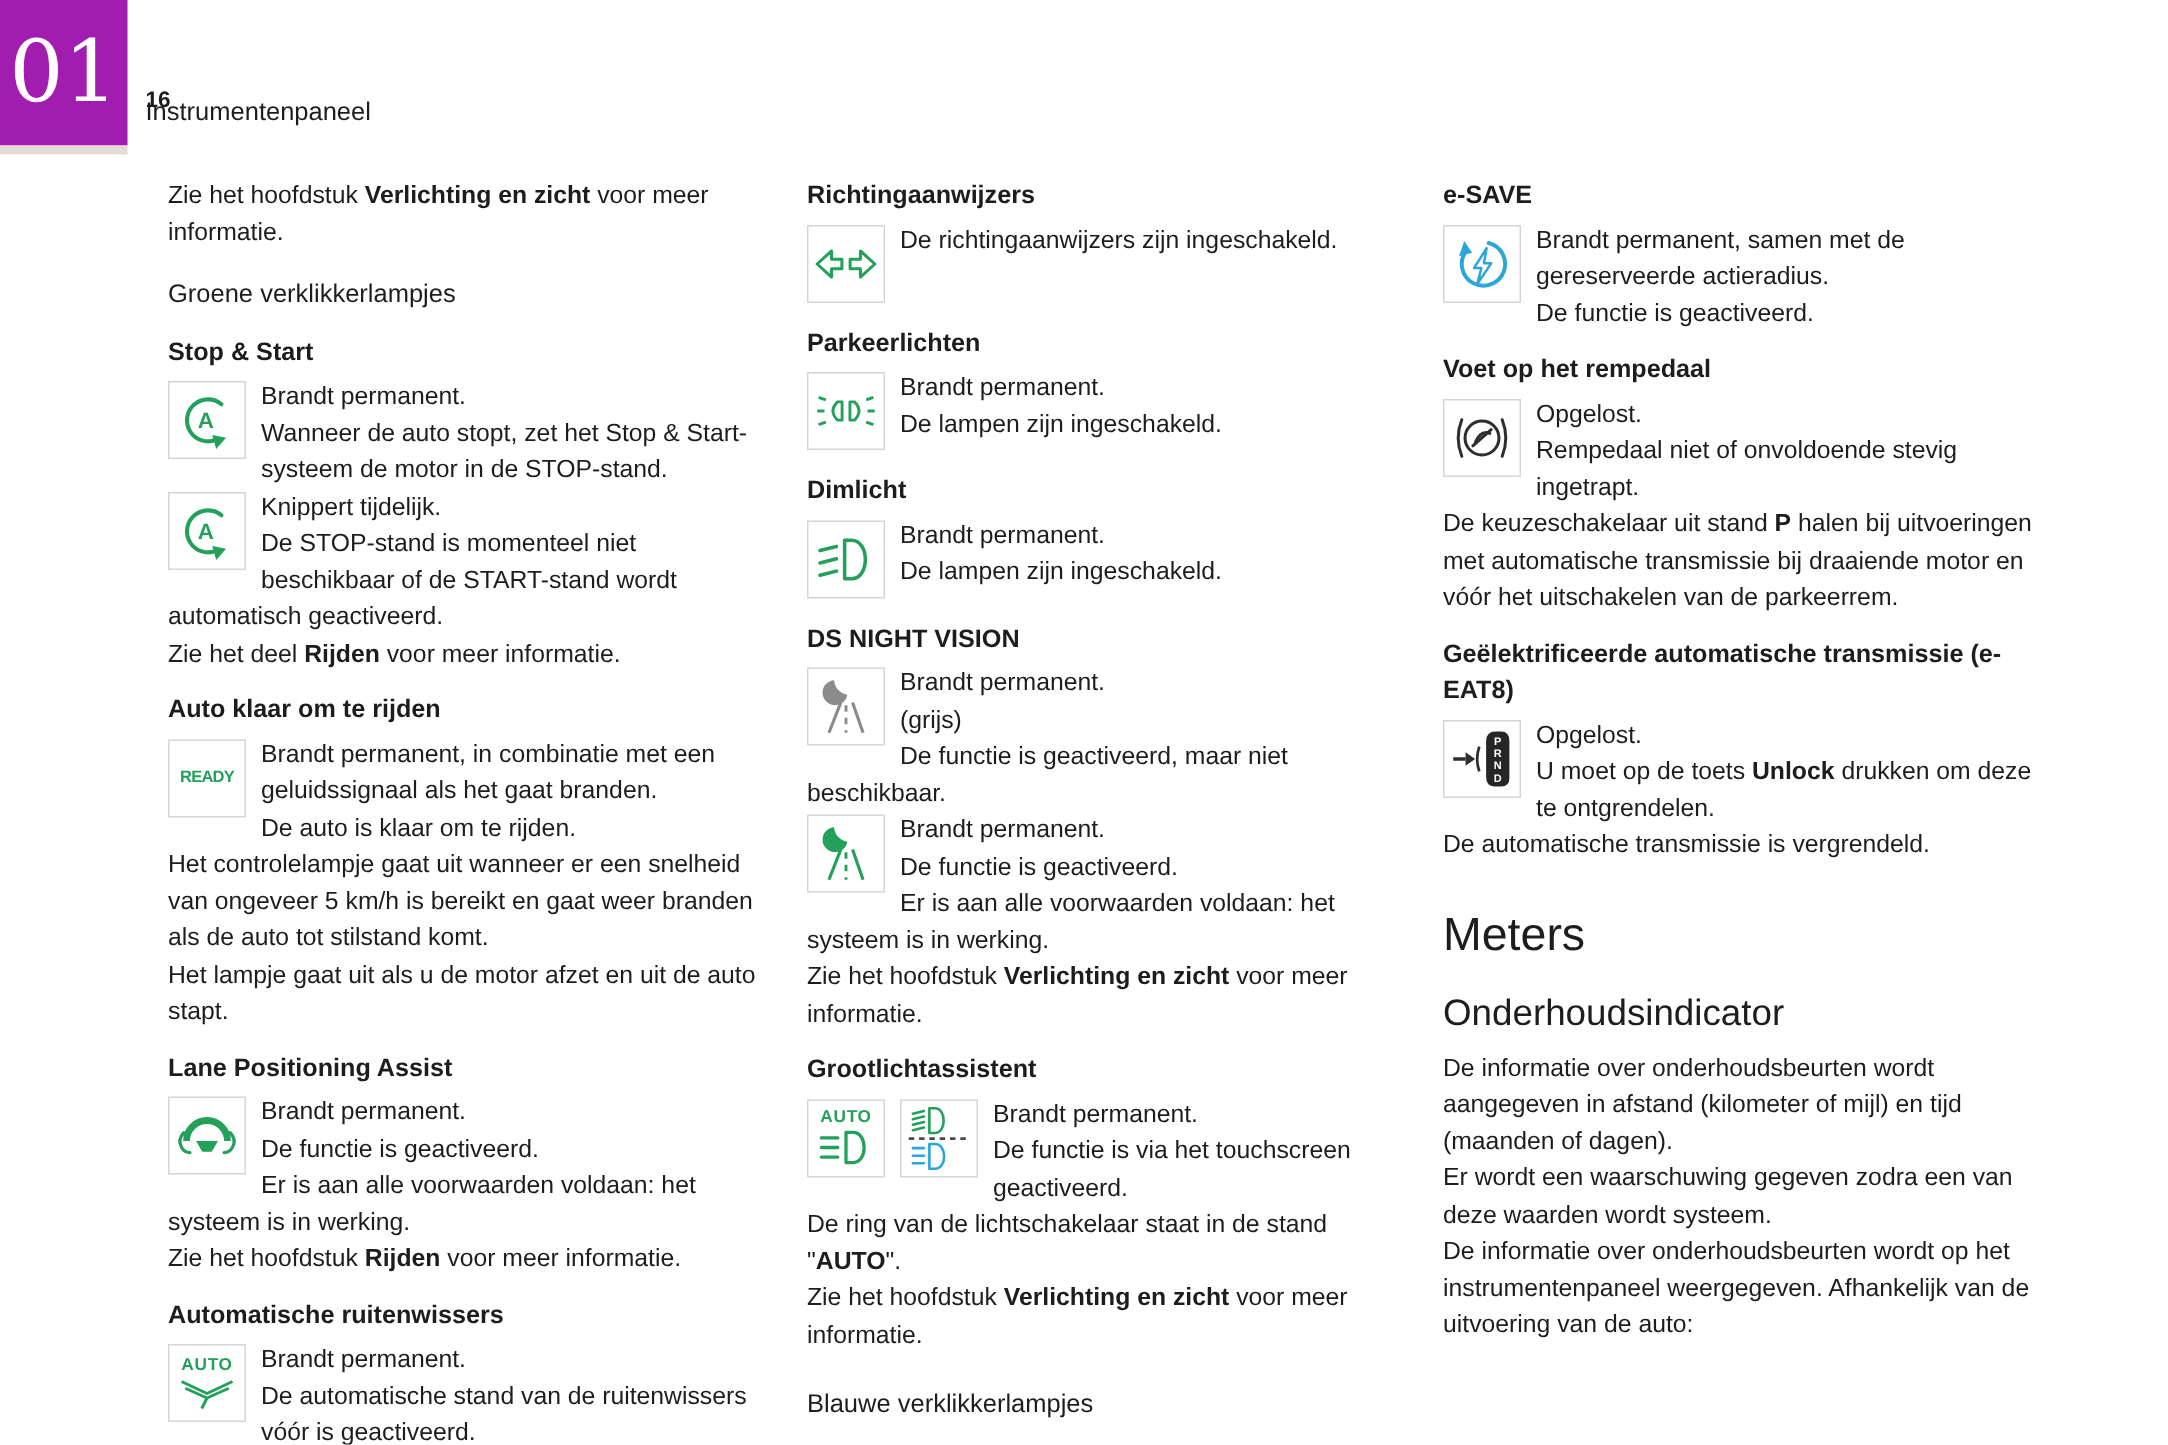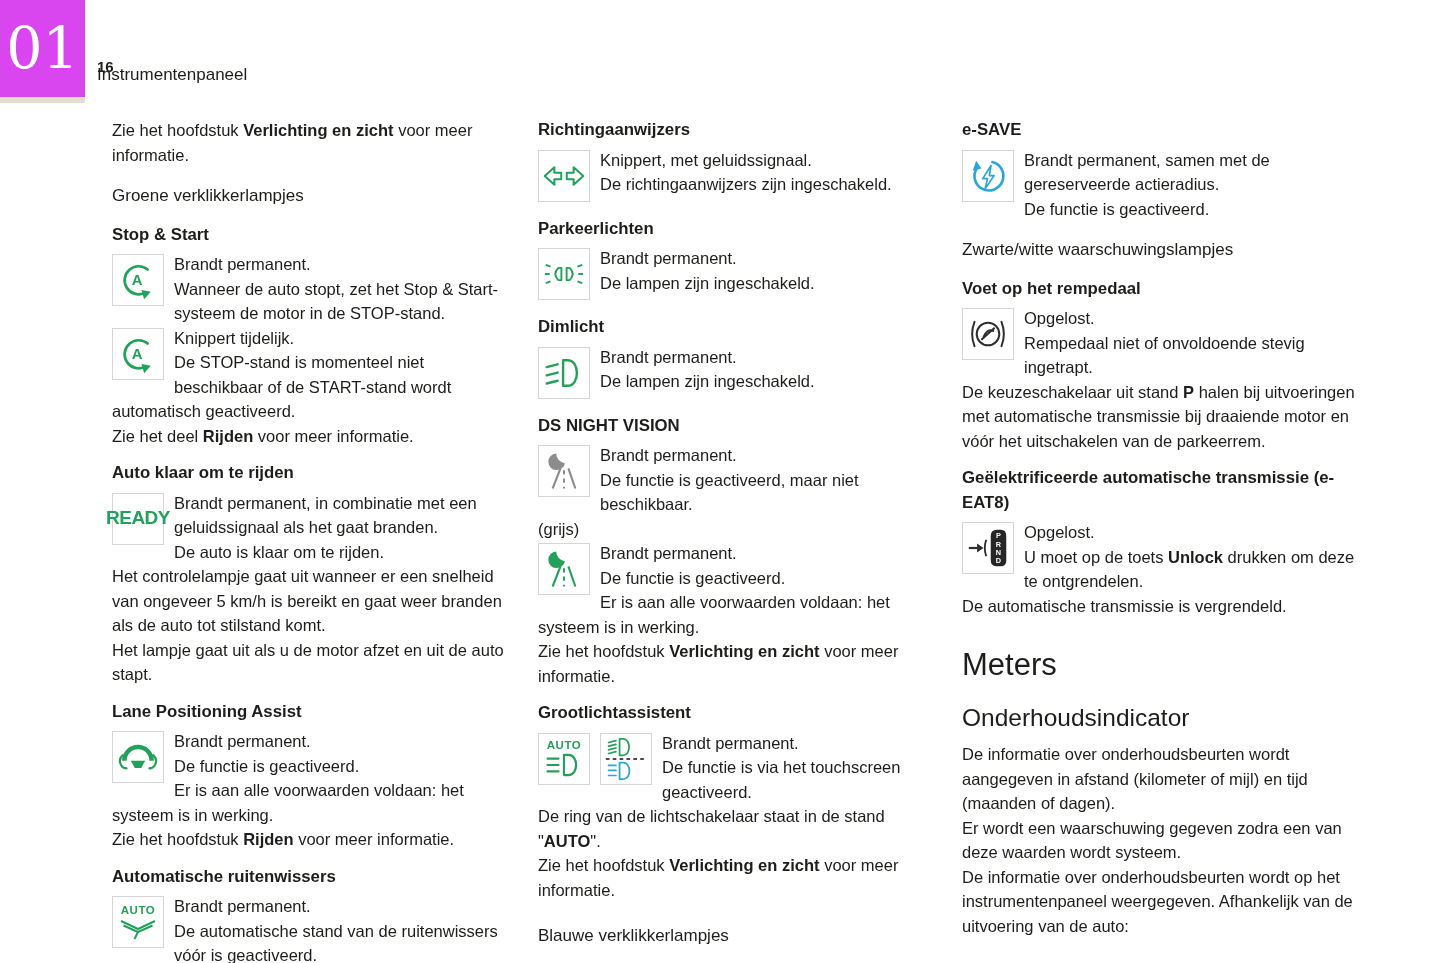--- a/index.html
+++ b/index.html
@@ -6,21 +6,21 @@
   html,body { margin:0; padding:0; }
   body {
     width:1445px; height:963px; background:#ffffff; overflow:hidden;
     font-family:"Liberation Sans", sans-serif; color:#1d1d1b;
   }
   .page { position:relative; width:1445px; height:963px; }
 
   
   .chapter-box {
     position:absolute; left:0; top:0; width:85px; height:97px;
-    background:#d946ef; color:#fff; display:flex; align-items:center; justify-content:center;
+    background:#a21caf; color:#fff; display:flex; align-items:center; justify-content:center;
     font-family:"DejaVu Serif", serif; font-size:57px; line-height:1;
   }
   .chapter-strip { position:absolute; left:0; top:97px; width:85px; height:6px; background:#e2dcd3; }
 
   .page-num { position:absolute; left:97px; top:58px; font-size:15px; font-weight:bold; }
   .page-title { position:absolute; left:97px; top:65px; font-size:17px; }
 
   .col { position:absolute; top:118px; width:402px; font-size:16.5px; line-height:24.5px; }
   .col1 { left:112px; } .col2 { left:538px; } .col3 { left:962px; }
 
@@ -28,21 +28,21 @@
   .h { font-weight:bold; clear:both; margin:13px 0 5px 0; font-size:16.8px; }
   .cat { font-weight:normal; clear:both; margin:17px 0 14px 0; font-size:17px; }
   .ib { clear:both; overflow:visible; }
   .ib::after { content:""; display:block; clear:both; }
   .ibx {
     float:left; width:52px; height:52px; border:1px solid #d6d6d6; background:#fff;
     margin:2px 10px 2px 0; display:flex; flex-direction:column;
     align-items:center; justify-content:center;
   }
   .ibx svg { display:block; }
-  .ready-label { color:#23a05a; font-weight:bold; font-size:19px; letter-spacing:-0.5px; }
+  .ready-label { color:#23a05a; font-weight:bold; font-size:11px; letter-spacing:-0.5px; }
   .auto-label { color:#23a05a; font-weight:bold; font-size:11.5px; line-height:13px; letter-spacing:0.5px; }
 
   .big-title { clear:both; font-size:31px; line-height:34px; font-weight:normal; margin:30px 0 22px 0; }
   .mid-title { clear:both; font-size:24.5px; line-height:28px; font-weight:normal; margin:0 0 10px 0; }
 </style>
 </head>
 <body>
 
 <div class="page">
 
@@ -131,21 +131,20 @@
     <div class="h" style="margin-top:0">Richtingaanwijzers</div>
     <div class="ib">
       <span class="ibx">
         <svg width="44" height="42" viewBox="0 0 48 44">
           <g stroke="#23a05a" stroke-width="2.2" fill="none" stroke-linejoin="round">
             <path d="M21 18.5 L13.5 18.5 L13.5 12.5 L3 22 L13.5 31.5 L13.5 25.5 L21 25.5 Z"></path>
             <path d="M27 18.5 L34.5 18.5 L34.5 12.5 L45 22 L34.5 31.5 L34.5 25.5 L27 25.5 Z"></path>
           </g>
         </svg>
       </span>
-      <div class="ln">Knippert, met geluidssignaal.</div>
       <div class="ln">De richtingaanwijzers zijn ingeschakeld.</div>
     </div>
 
     <div class="h">Parkeerlichten</div>
     <div class="ib">
       <span class="ibx">
         <svg width="44" height="40" viewBox="0 0 48 46">
           <g stroke="#23a05a" stroke-width="2.2" fill="none" stroke-linejoin="round">
             <path d="M21 16 L17.5 16 Q10.5 23 17.5 30 L21 30 Z"></path>
             <path d="M27 16 L30.5 16 Q37.5 23 30.5 30 L27 30 Z"></path>
@@ -177,22 +176,22 @@
       <span class="ibx">
         <svg width="42" height="44" viewBox="0 0 48 48">
           <path d="M15 4 A9.5 9.5 0 1 0 25 15 A11.5 11.5 0 0 1 15 4 Z" fill="#8c8c8c"></path>
           <g stroke="#8c8c8c" stroke-width="2.4" fill="none">
             <path d="M11 44 L20 21 M37 44 L29 21"></path>
             <path d="M24 23 L24 44" stroke-dasharray="5 4.5" stroke-width="2.2"></path>
           </g>
         </svg>
       </span>
       <div class="ln">Brandt permanent.</div>
+      <div class="ln">(grijs)</div>
       <div class="ln">De functie is geactiveerd, maar niet beschikbaar.</div>
-      <div class="ln">(grijs)</div>
     </div>
     <div class="ib">
       <span class="ibx">
         <svg width="42" height="44" viewBox="0 0 48 48">
           <path d="M15 4 A9.5 9.5 0 1 0 25 15 A11.5 11.5 0 0 1 15 4 Z" fill="#23a05a"></path>
           <g stroke="#23a05a" stroke-width="2.4" fill="none">
             <path d="M11 44 L20 21 M37 44 L29 21"></path>
             <path d="M24 23 L24 44" stroke-dasharray="5 4.5" stroke-width="2.2"></path>
           </g>
         </svg>
@@ -244,21 +243,20 @@
         <svg width="42" height="42" viewBox="0 0 48 48">
           <path d="M12 14 A16.5 16.5 0 1 0 29 8" fill="none" stroke="#2aa6da" stroke-width="3" stroke-linecap="round"></path>
           <path d="M6.5 18 L16.5 15.5 L10.5 6.5 Z" fill="#2aa6da"></path>
           <path d="M27.5 12 L18 27 L23.5 27 L20.5 39 L31 23.5 L25.5 23.5 Z" fill="none" stroke="#2aa6da" stroke-width="1.9" stroke-linejoin="round"></path>
         </svg>
       </span>
       <div class="ln">Brandt permanent, samen met de gereserveerde actieradius.</div>
       <div class="ln">De functie is geactiveerd.</div>
     </div>
 
-    <div class="cat">Zwarte/witte waarschuwingslampjes</div>
 
     <div class="h">Voet op het rempedaal</div>
     <div class="ib">
       <span class="ibx">
         <svg width="44" height="40" viewBox="0 0 48 46">
           <g stroke="#2e2e2e" stroke-width="2.3" fill="none" stroke-linecap="round">
             <path d="M8.5 9 Q3 23 8.5 37"></path>
             <path d="M39.5 9 Q45 23 39.5 37"></path>
             <circle cx="24" cy="23" r="13"></circle>
             <path d="M17 29 L31 16.5"></path>

